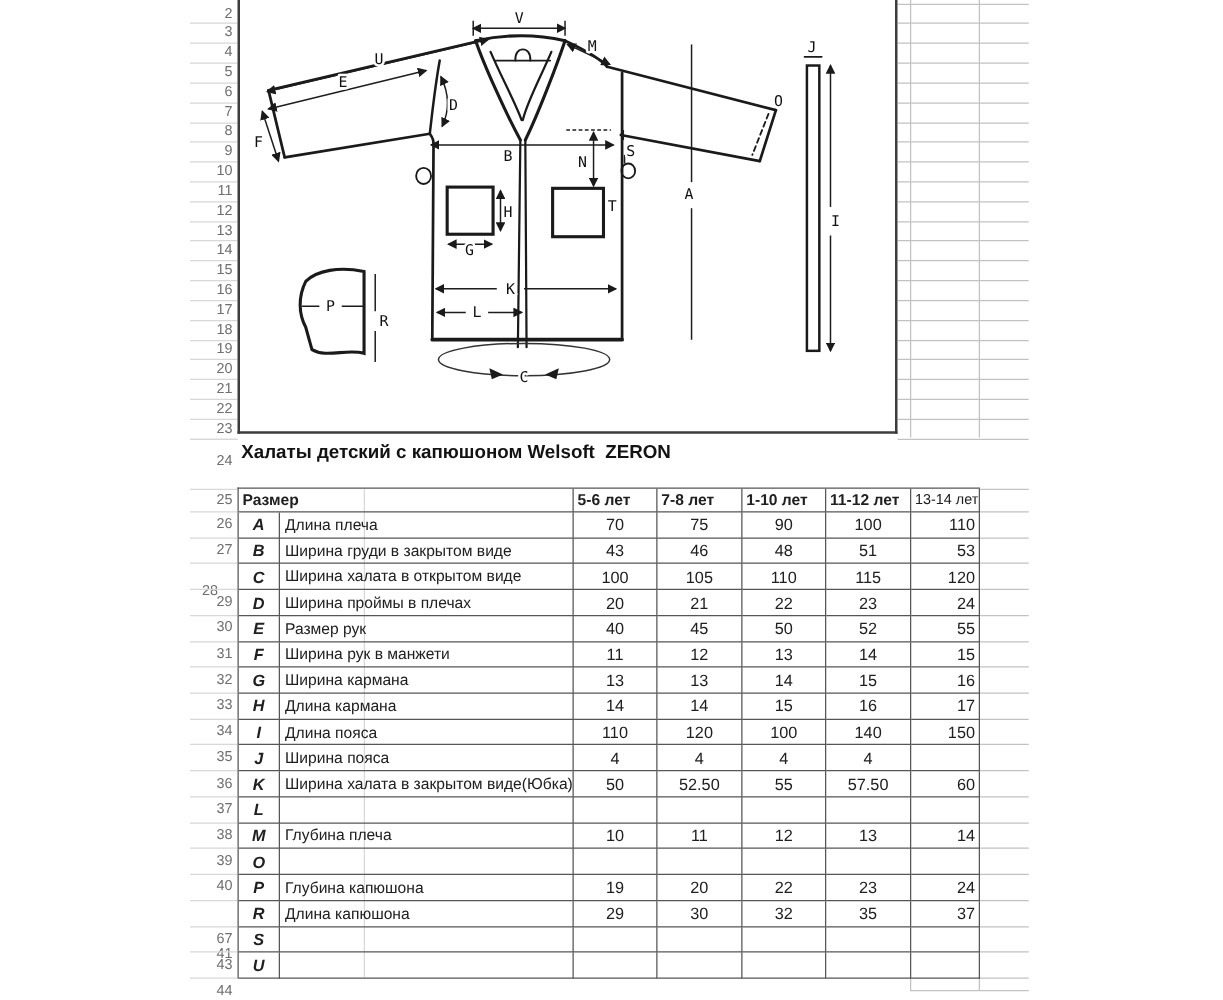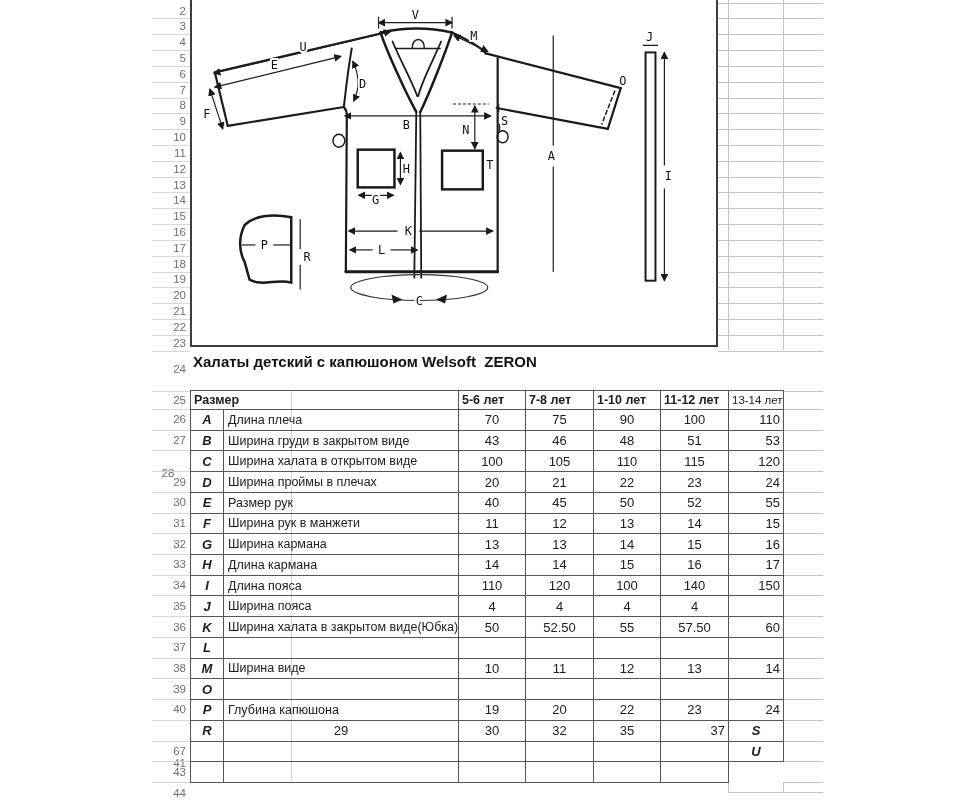--- a/index.html
+++ b/index.html
@@ -376,41 +376,42 @@
     <div class="cell val">57.50</div>
     <div class="cell val last">60</div>
     <div class="cell letter">L</div>
     <div class="cell desc"></div>
     <div class="cell val"></div>
     <div class="cell val"></div>
     <div class="cell val"></div>
     <div class="cell val"></div>
     <div class="cell val last"></div>
     <div class="cell letter">M</div>
-    <div class="cell desc">Ширина виде</div>
+    <div class="cell desc">Глубина плеча</div>
     <div class="cell val">10</div>
     <div class="cell val">11</div>
     <div class="cell val">12</div>
     <div class="cell val">13</div>
     <div class="cell val last">14</div>
     <div class="cell letter">O</div>
     <div class="cell desc"></div>
     <div class="cell val"></div>
     <div class="cell val"></div>
     <div class="cell val"></div>
     <div class="cell val"></div>
     <div class="cell val last"></div>
     <div class="cell letter">P</div>
     <div class="cell desc">Глубина капюшона</div>
     <div class="cell val">19</div>
     <div class="cell val">20</div>
     <div class="cell val">22</div>
     <div class="cell val">23</div>
     <div class="cell val last">24</div>
     <div class="cell letter">R</div>
+    <div class="cell desc">Длина капюшона</div>
     <div class="cell val">29</div>
     <div class="cell val">30</div>
     <div class="cell val">32</div>
     <div class="cell val">35</div>
     <div class="cell val last">37</div>
     <div class="cell letter">S</div>
     <div class="cell desc"></div>
     <div class="cell val"></div>
     <div class="cell val"></div>
     <div class="cell val"></div>

